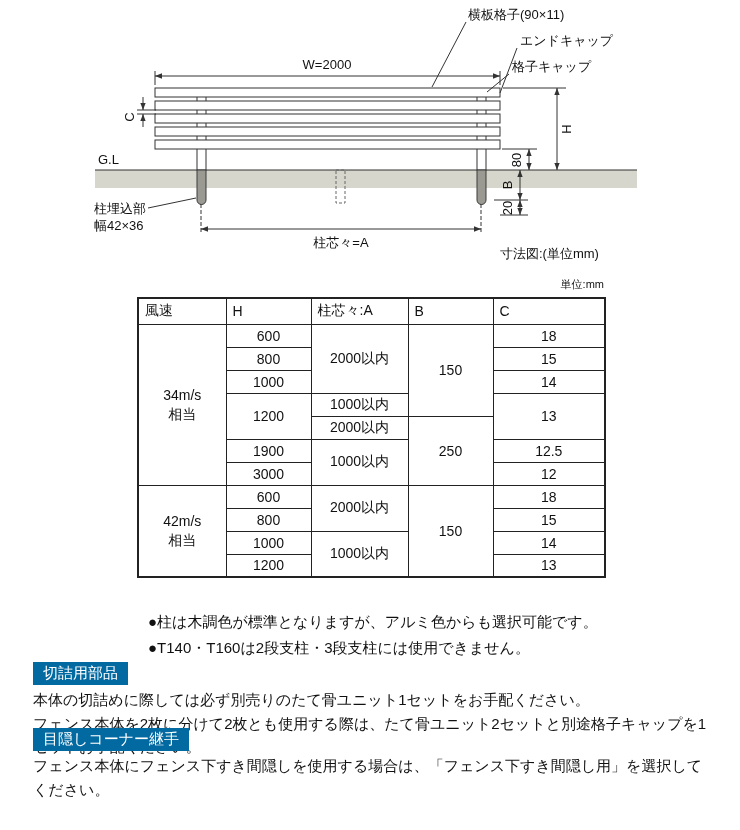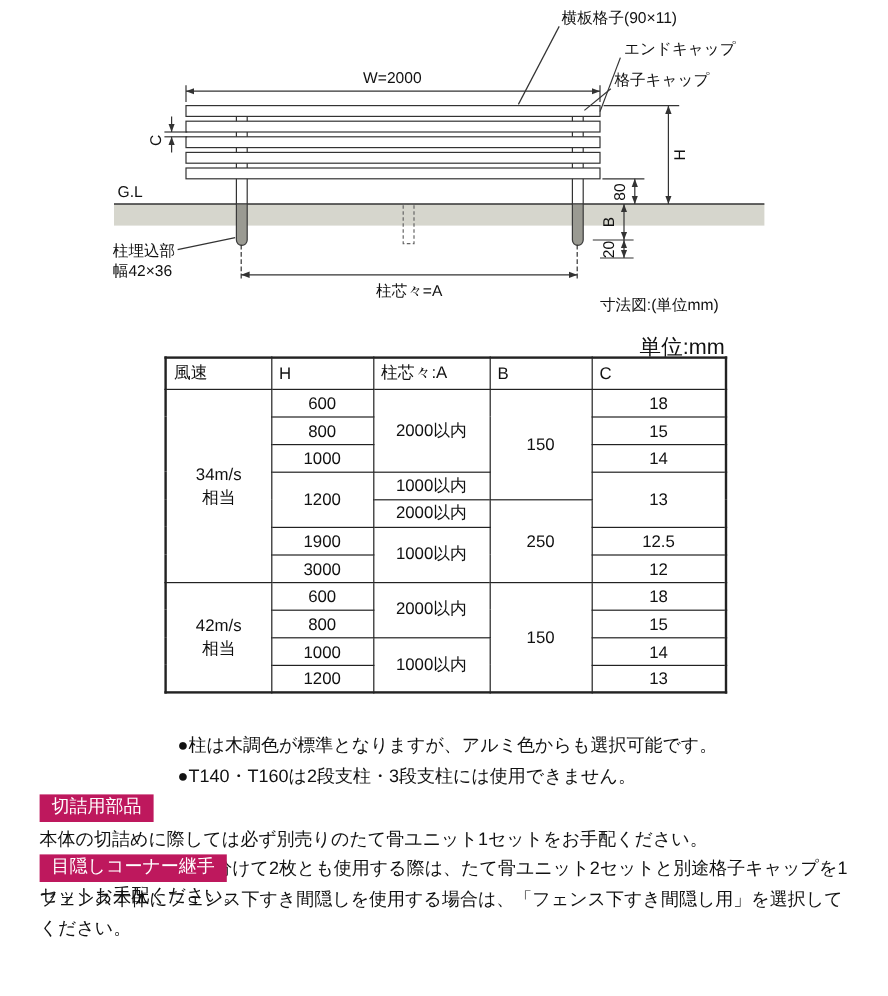--- a/index.html
+++ b/index.html
@@ -1,31 +1,31 @@
 <!DOCTYPE html>
 <html><head>
 <meta charset="utf-8">
 <style>
   * { box-sizing: border-box; }
   html,body { margin:0; padding:0; background:#fff; }
   body { font-family:"Liberation Sans","DejaVu Sans",sans-serif; color:#111; }
   .page { position:relative; width:724px; height:830px; background:#fff; overflow:hidden; }
   .diagram { position:absolute; top:0; left:0; }
   .dtext text { font-family:"Liberation Sans","DejaVu Sans",sans-serif; }
-  .unit-label { position:absolute; top:277px; left:137px; width:467px; text-align:right; font-size:18px; }
+  .unit-label { position:absolute; top:277px; left:137px; width:467px; text-align:right; font-size:11px; }
   .spec-table { position:absolute; top:297px; left:137px; width:467px; border-collapse:collapse; table-layout:fixed; border:2px solid #222; font-size:14px; }
   .spec-table th, .spec-table td { border:1px solid #222; padding:0 6px; overflow:hidden; }
   .spec-table th { text-align:left; font-weight:normal; height:26px; }
   .spec-table td { text-align:center; height:23px; }
   .spec-table td.wind { white-space:pre-line; line-height:1.35; }
   .notes { position:absolute; top:609px; left:148px; font-size:15px; line-height:1.7; }
   .section { position:absolute; left:33px; width:676px; }
   .sec1 { top:662px; }
-  .sec2 { top:712px; }
-  .badge { display:inline-block; background:#be185d; color:#fff; font-size:15px; padding:1px 10px 2px; line-height:1.35; }
+  .sec2 { top:728px; }
+  .badge { display:inline-block; background:#0369a1; color:#fff; font-size:15px; padding:1px 10px 2px; line-height:1.35; }
   .sec-body { margin-top:3px; font-size:15px; line-height:1.55; white-space:pre-line; }
 </style>
 </head>
 <body>
 
 <div class="page">
 
   <svg class="diagram" width="740" height="272" viewBox="0 0 740 272">
     <defs>
       <marker id="arr" viewBox="0 0 10 10" refX="10" refY="5" markerWidth="7" markerHeight="7" markerUnits="userSpaceOnUse" orient="auto-start-reverse">

